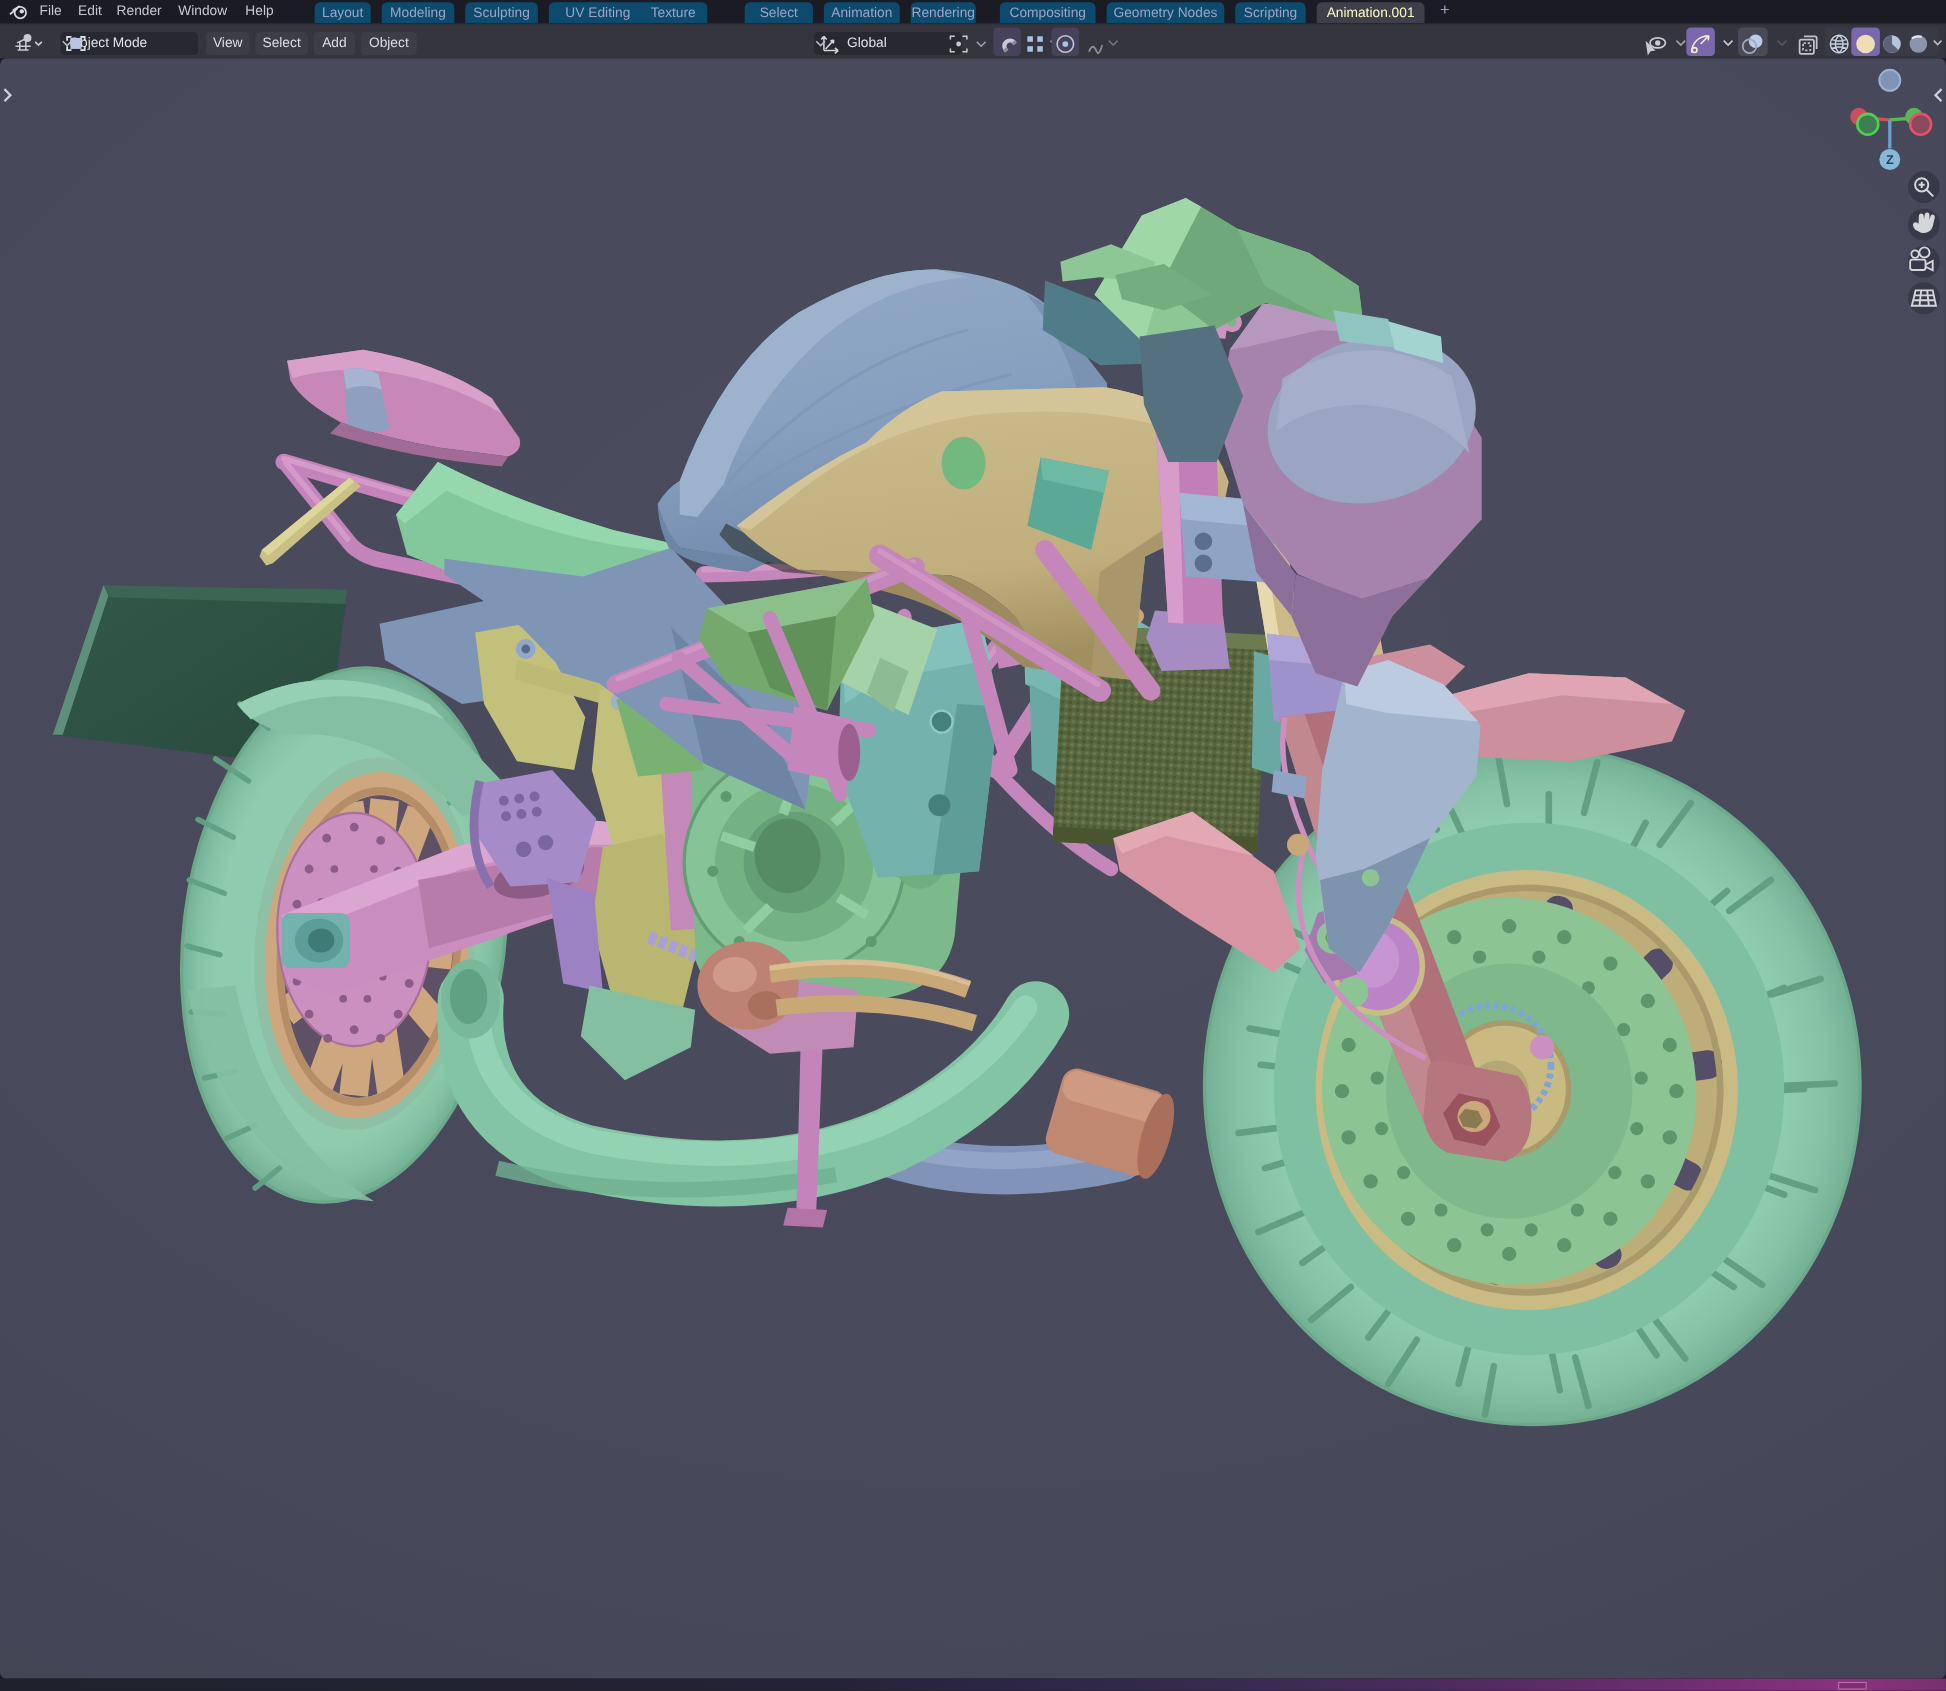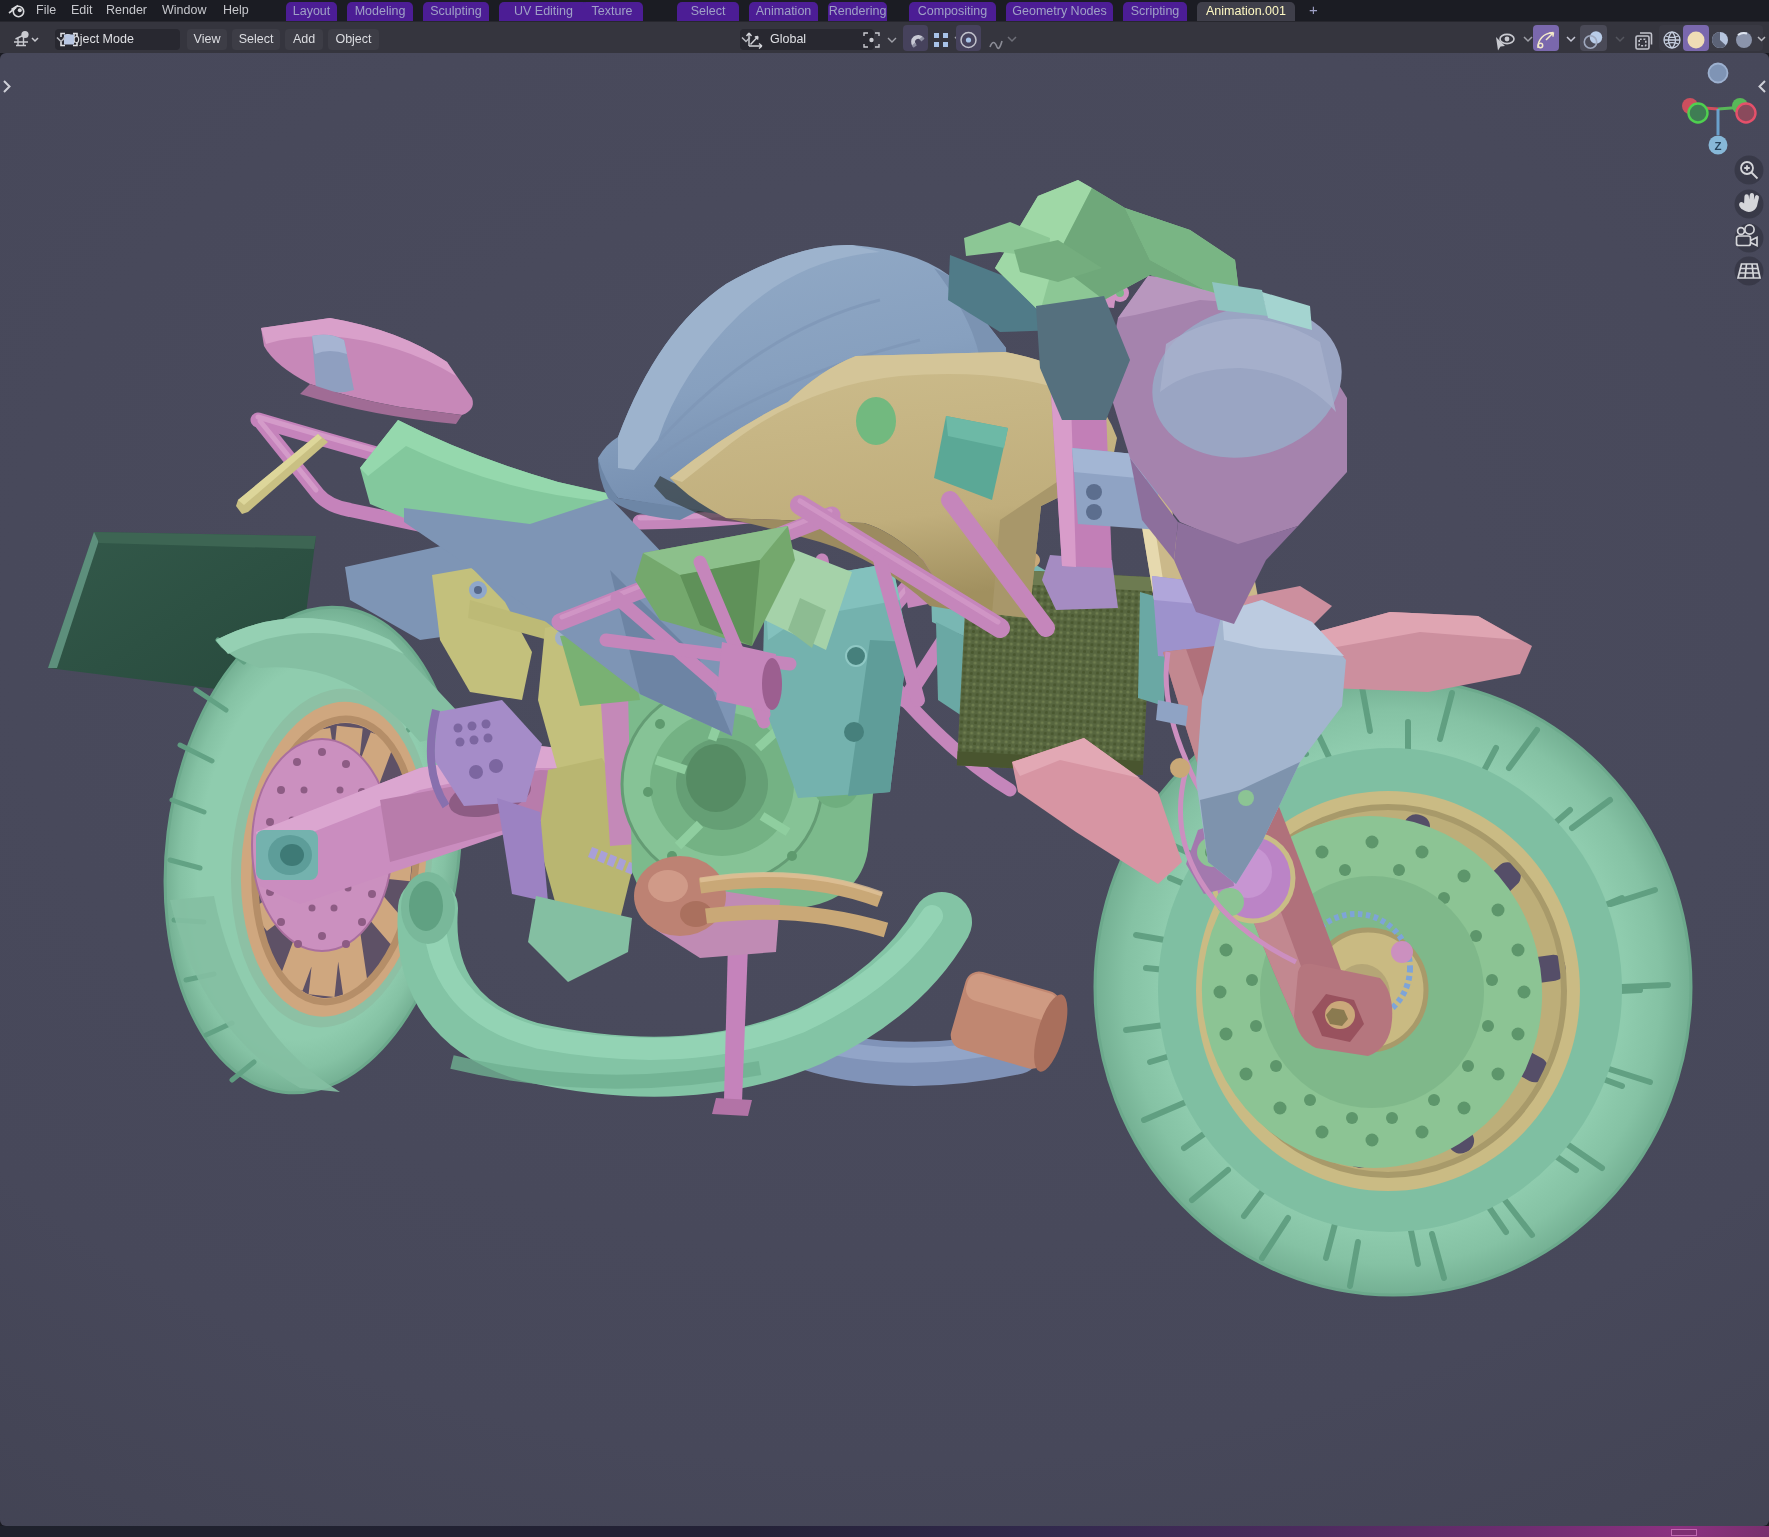--- a/index.html
+++ b/index.html
@@ -1,20 +1,20 @@
 <!DOCTYPE html>
 <html><head>
 <meta charset="utf-8">
 <style>
   * { margin:0; padding:0; box-sizing:border-box; }
   html,body { width:1769px; height:1537px; overflow:hidden; background:#1b1c23;
     font-family:"Liberation Sans", sans-serif; }
   #topbar { position:absolute; left:0; top:0; width:1769px; height:21px; background:#1b1c23; }
   .menu { position:absolute; top:0; height:21px; line-height:21px; color:#c6c7cc; font-size:12.5px; }
-  .tab { position:absolute; top:2px; height:19px; line-height:19px; background:#4c1d95;
+  .tab { position:absolute; top:2px; height:19px; line-height:19px; background:#0c4a6e;
     color:#9fa1c6; font-size:12.5px; text-align:center; border-radius:5px 5px 0 0; }
   .tab.active { background:#3f3f4a; color:#fef9c3; }
   #header { position:absolute; left:0; top:21px; width:1769px; height:32px; background:#35353e;
     border-top:1px solid #27272e; }
   .hbtn { position:absolute; top:7px; height:21px; line-height:21px; color:#dcdde1;
     font-size:12.5px; text-align:center; background:#3d3d46; border-radius:4px; }
   .hdrop { position:absolute; top:7px; height:21px; line-height:21px; color:#dfe0e4;
     font-size:12.5px; background:#282830; border-radius:4px; }
   #viewport { position:absolute; left:0; top:53px; width:1769px; height:1473px;
     background:radial-gradient(ellipse 120% 105% at 50% 38%, #4b4c5e 0%, #47485a 55%, #3c3d4b 100%);

